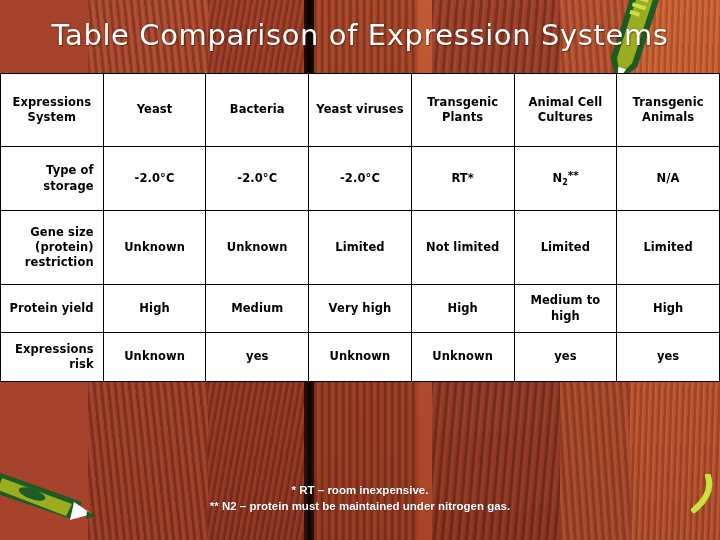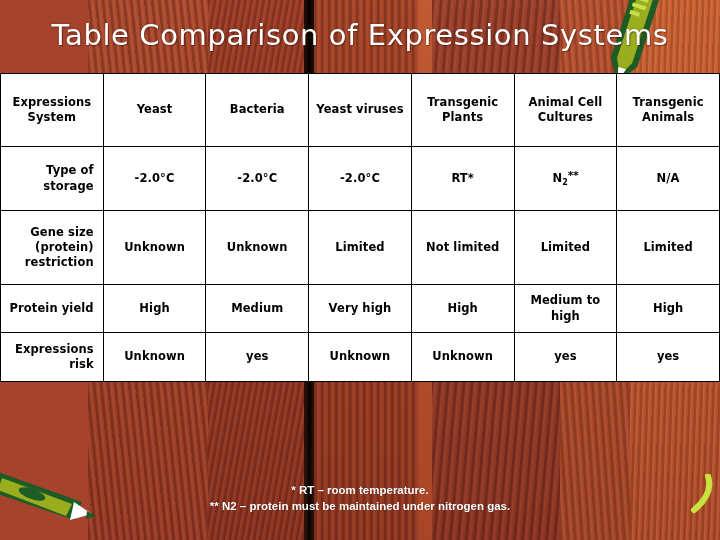--- a/index.html
+++ b/index.html
@@ -292,17 +292,17 @@
           <td>Unknown</td>
           <td>Unknown</td>
           <td>yes</td>
           <td>yes</td>
         </tr>
       </tbody>
     </table>
   </div>
 
   <div class="footnotes">
-    <div>* RT – room temperature.</div>
+    <div>* RT – room inexpensive.</div>
     <div>** N2 – protein must be maintained under nitrogen gas.</div>
   </div>
 
 </div>
 
 </body></html>

